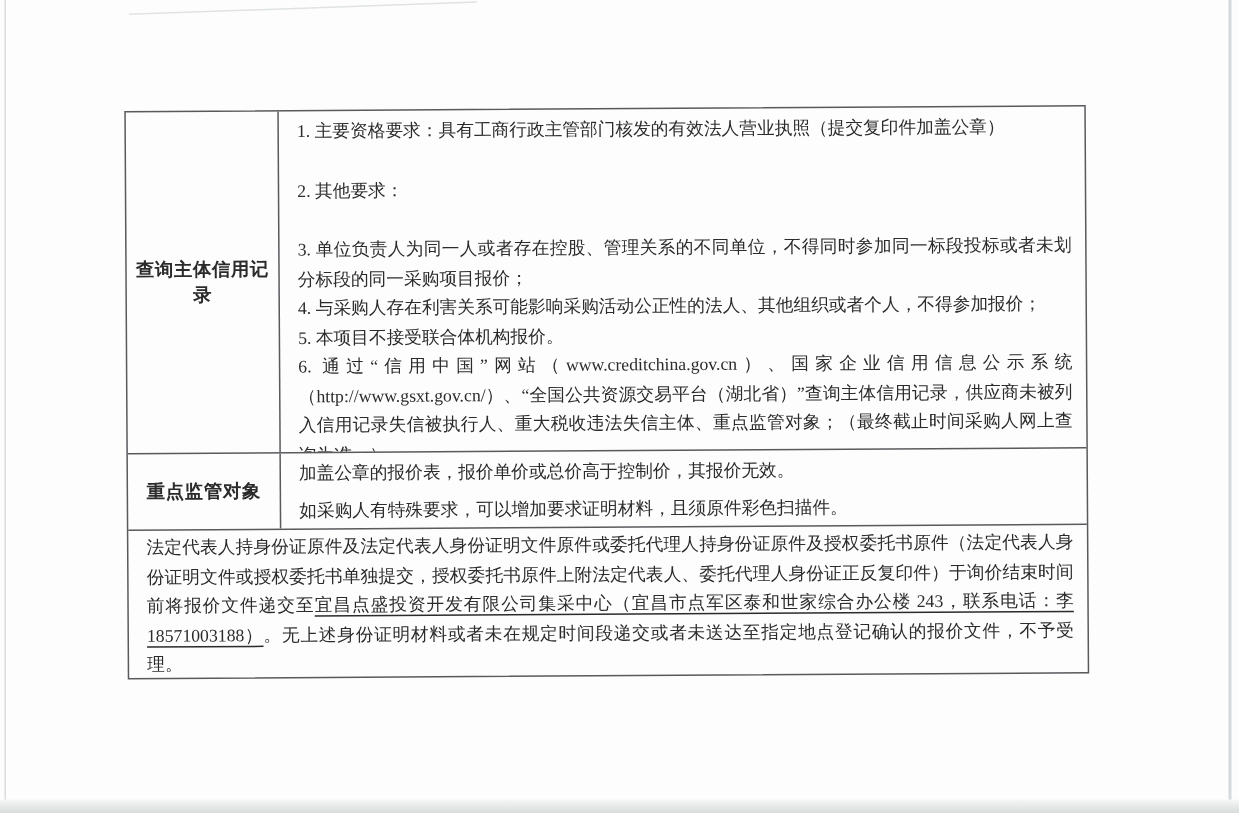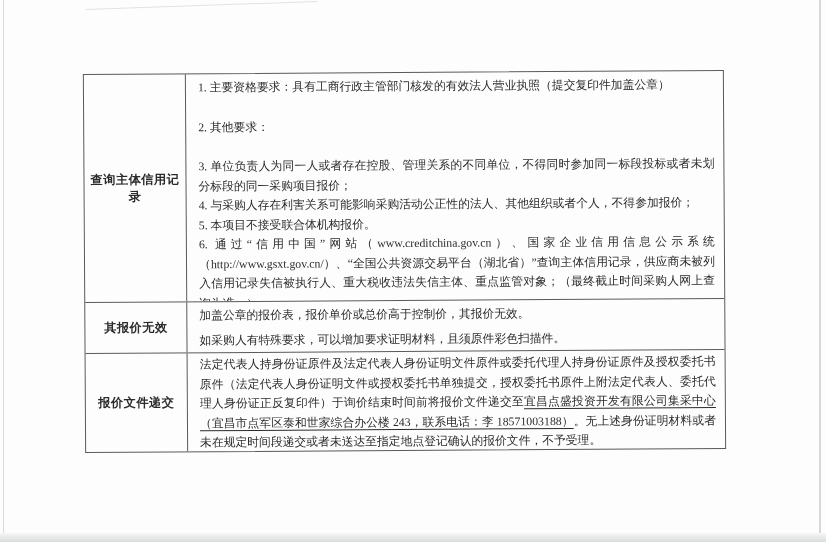--- a/index.html
+++ b/index.html
@@ -68,32 +68,29 @@
         <p class="gap">2. 其他要求：</p>
         <p>3. 单位负责人为同一人或者存在控股、管理关系的不同单位，不得同时参加同一标段投标或者未划分标段的同一采购项目报价；</p>
         <p>4. 与采购人存在利害关系可能影响采购活动公正性的法人、其他组织或者个人，不得参加报价；</p>
         <p>5. 本项目不接受联合体机构报价。</p>
         <p>6. 通过“信用中国”网站（www.creditchina.gov.cn）、国家企业信用信息公示系统（http://www.gsxt.gov.cn/）、“全国公共资源交易平台（湖北省）”查询主体信用记录，供应商未被列入信用记录失信被执行人、重大税收违法失信主体、重点监管对象；（最终截止时间采购人网上查询为准。）</p>
       </div>
     </div>
 
     <div class="t-row r2">
       <div class="hcell">
-        <span>其报价无效</span>
+        <span>重点监管对象</span>
       </div>
       <div class="ccell">
         <p>加盖公章的报价表，报价单价或总价高于控制价，其报价无效。</p>
         <p>如采购人有特殊要求，可以增加要求证明材料，且须原件彩色扫描件。</p>
       </div>
     </div>
 
     <div class="t-row r3">
-      <div class="hcell">
-        <span>报价文件递交</span>
-      </div>
       <div class="ccell">
         <p><span>法定代表人持身份证原件及法定代表人身份证明文件原件或委托代理人持身份证原件及授权委托书原件（法定代表人身份证明文件或授权委托书单独提交，授权委托书原件上附法定代表人、委托代理人身份证正反复印件）于询价结束时间前将报价文件递交至</span><span class="u">宜昌点盛投资开发有限公司集采中心（宜昌市点军区泰和世家综合办公楼 243，联系电话：李 18571003188）</span><span>。无上述身份证明材料或者未在规定时间段递交或者未送达至指定地点登记确认的报价文件，不予受理。</span></p>
       </div>
     </div>
 
   </div>
 
   <div class="edge-left"></div>
   <div class="edge-right"></div>
   <div class="edge-bottom"></div>

